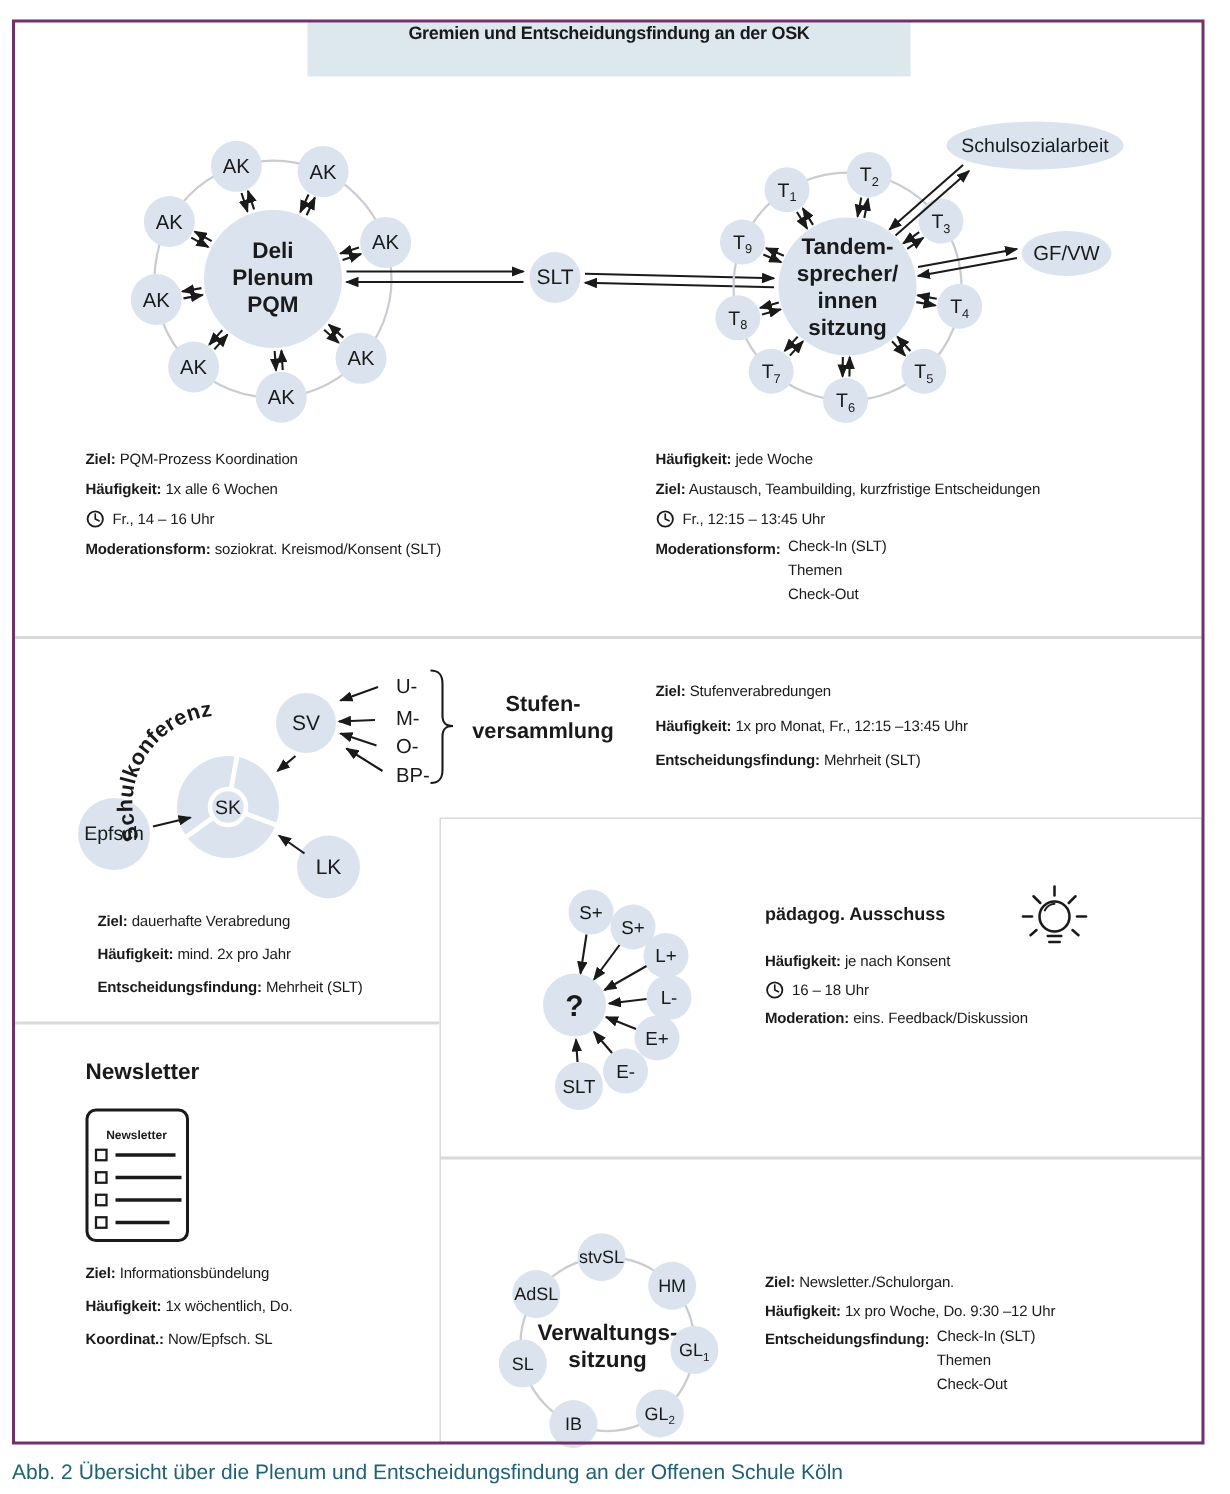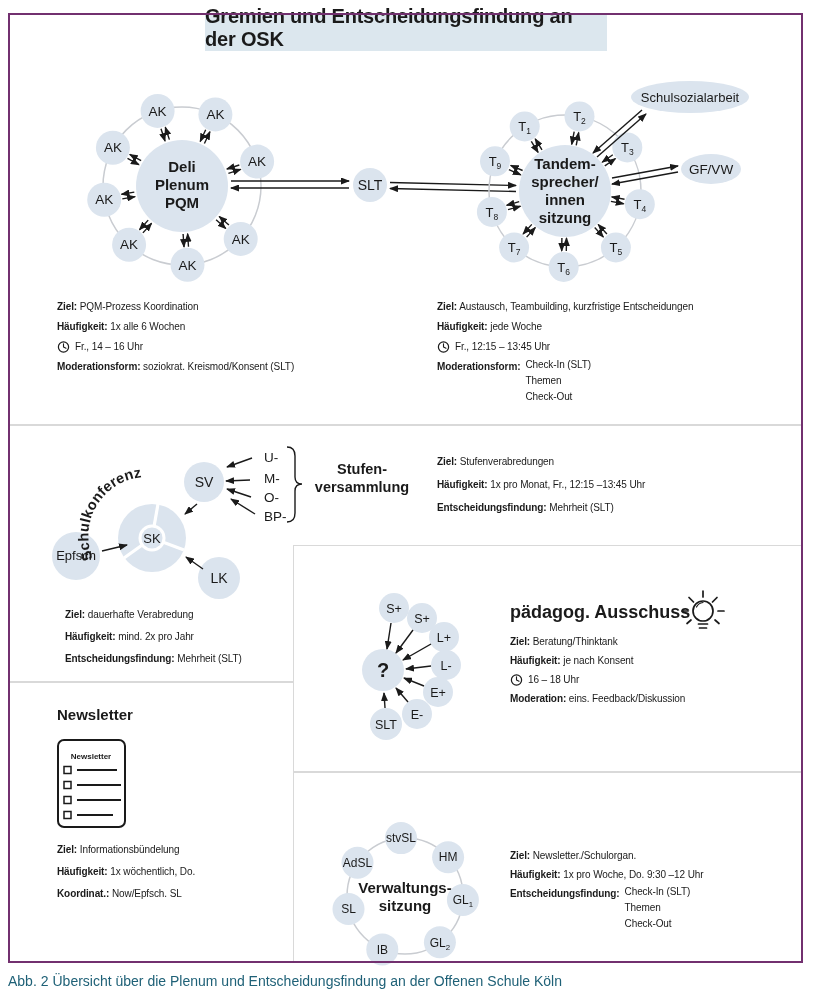--- a/index.html
+++ b/index.html
@@ -2,42 +2,42 @@
 <html style="--c-accent: #72306f; --c-node: #dbe4ee; --c-ring: #c9ccd1; --c-titlebg: #dce7ee; --c-divider: #d9d9d9; --c-caption: #1f6177; --c-text: #1a1a1a;"><head>
 <meta charset="utf-8">
 <style>
   *{margin:0;padding:0;box-sizing:border-box}
   html,body{background:#fff}
   body{font-family:"Liberation Sans",sans-serif;color:var(--c-text,#1a1a1a)}
   .page{position:relative;width:820px;height:996px;background:#fff;overflow:hidden}
   .frame{position:absolute;left:8px;top:13px;width:795px;height:950px;border:2px solid var(--c-accent,#72306f);z-index:6;pointer-events:none}
   .hdiv{position:absolute;height:0;border-top:2px solid var(--c-divider,#d9d9d9);z-index:1}
   .gbox{position:absolute;border:1.5px solid var(--c-divider,#d9d9d9);background:#fff;z-index:1}
-  .titlebox{position:absolute;left:205px;top:15px;width:402px;height:36px;background:var(--c-titlebg,#dce7ee);z-index:2;display:flex;align-items:flex-end;justify-content:center;font-weight:bold;font-size:20px;letter-spacing:-0.2px}
+  .titlebox{position:absolute;left:205px;top:15px;width:402px;height:36px;background:var(--c-titlebg,#dce7ee);z-index:2;display:flex;align-items:flex-start;justify-content:center;font-weight:bold;font-size:12px;letter-spacing:-0.2px}
   svg.diagram{position:absolute;left:0;top:0;z-index:3}
   svg text{font-family:"Liberation Sans",sans-serif;fill:#1a1a1a}
   .node{fill:var(--c-node,#dbe4ee)}
   .ringline{fill:none;stroke:var(--c-ring,#c9ccd1);stroke-width:1.5}
   .arrow{stroke:#1a1a1a;stroke-width:1.4;fill:none}
   .wline{stroke:#fff;stroke-width:3.2}
   .nlabel{text-anchor:middle}
   .ctext{text-anchor:middle;font-weight:bold;font-size:15px}
   .ink{stroke:#1a1a1a;fill:none}
   .info{position:absolute;z-index:4;font-size:10px;letter-spacing:-0.1px;white-space:nowrap}
   .info b{font-weight:bold}
   .lh19 .row{line-height:19px}
   .lh20 .row{line-height:20px}
   .lh22 .row{line-height:22px}
   .lh23 .row{line-height:23px}
   .mrow{display:flex}
   .mrow b{margin-right:5px}
   .vcol div{line-height:16px}
   .clockrow svg{vertical-align:-2.5px;margin-right:5px}
   .heading{position:absolute;z-index:4;font-weight:bold;font-size:15px}
-  .sec-title{position:absolute;z-index:4;font-weight:bold;font-size:18px}
+  .sec-title{position:absolute;z-index:4;font-weight:bold;font-size:12px}
   .caption{position:absolute;left:8px;top:973px;z-index:4;font-size:14px;color:var(--c-caption,#1f6177)}
   .caption b{font-weight:normal;margin-right:4px}
 </style>
 </head>
 <body>
 
 <div class="page">
 
   <div class="hdiv" style="left:8px;top:424px;width:795px"></div>
   <div class="hdiv" style="left:8px;top:681px;width:285px"></div>
@@ -275,22 +275,22 @@
     <div class="row"><b>Ziel:</b> <span>PQM-Prozess Koordination</span></div>
     <div class="row"><b>Häufigkeit:</b> <span>1x alle 6 Wochen</span></div>
     <div class="row clockrow"><svg width="13" height="13" viewBox="0 0 14 14">
           <circle cx="7" cy="7.5" r="5.5" fill="none" stroke="#1a1a1a" stroke-width="1.3"></circle>
           <path d="M7,7.5 L7,4 M7,7.5 L9.7,8.8" stroke="#1a1a1a" stroke-width="1.2" fill="none" stroke-linecap="round"></path>
         </svg><span>Fr., 14 – 16 Uhr</span></div>
     <div class="row"><b>Moderationsform:</b> <span>soziokrat. Kreismod/Konsent (SLT)</span></div>
   </div>
 
   <div class="info lh20" style="left:437px;top:297px">
+    <div class="row"><b>Häufigkeit:</b> <span>jede Woche</span></div>
     <div class="row"><b>Ziel:</b> <span>Austausch, Teambuilding, kurzfristige Entscheidungen</span></div>
-    <div class="row"><b>Häufigkeit:</b> <span>jede Woche</span></div>
     <div class="row clockrow"><svg width="13" height="13" viewBox="0 0 14 14">
           <circle cx="7" cy="7.5" r="5.5" fill="none" stroke="#1a1a1a" stroke-width="1.3"></circle>
           <path d="M7,7.5 L7,4 M7,7.5 L9.7,8.8" stroke="#1a1a1a" stroke-width="1.2" fill="none" stroke-linecap="round"></path>
         </svg><span>Fr., 12:15 – 13:45 Uhr</span></div>
     <div class="row mrow">
         <b>Moderationsform:</b>
         <div class="vcol">
           <div>Check-In (SLT)</div>
           <div>Themen</div>
           <div>Check-Out</div>
@@ -312,21 +312,20 @@
 
   <div class="heading" style="left:57px;top:706px">Newsletter</div>
   <div class="info lh22" style="left:57px;top:839px">
     <div class="row"><b>Ziel:</b> <span>Informationsbündelung</span></div>
     <div class="row"><b>Häufigkeit:</b> <span>1x wöchentlich, Do.</span></div>
     <div class="row"><b>Koordinat.:</b> <span>Now/Epfsch. SL</span></div>
   </div>
 
   <div class="sec-title" style="left:510px;top:602px">pädagog. Ausschuss</div>
   <div class="info lh19" style="left:510px;top:632px">
-    <div class="row"><b>Ziel:</b> <span>Beratung/Thinktank</span></div>
     <div class="row"><b>Häufigkeit:</b> <span>je nach Konsent</span></div>
     <div class="row clockrow"><svg width="13" height="13" viewBox="0 0 14 14">
           <circle cx="7" cy="7.5" r="5.5" fill="none" stroke="#1a1a1a" stroke-width="1.3"></circle>
           <path d="M7,7.5 L7,4 M7,7.5 L9.7,8.8" stroke="#1a1a1a" stroke-width="1.2" fill="none" stroke-linecap="round"></path>
         </svg><span>16 – 18 Uhr</span></div>
     <div class="row"><b>Moderation:</b> <span>eins. Feedback/Diskussion</span></div>
   </div>
 
   <div class="info lh19" style="left:510px;top:846px">
     <div class="row"><b>Ziel:</b> <span>Newsletter./Schulorgan.</span></div>

